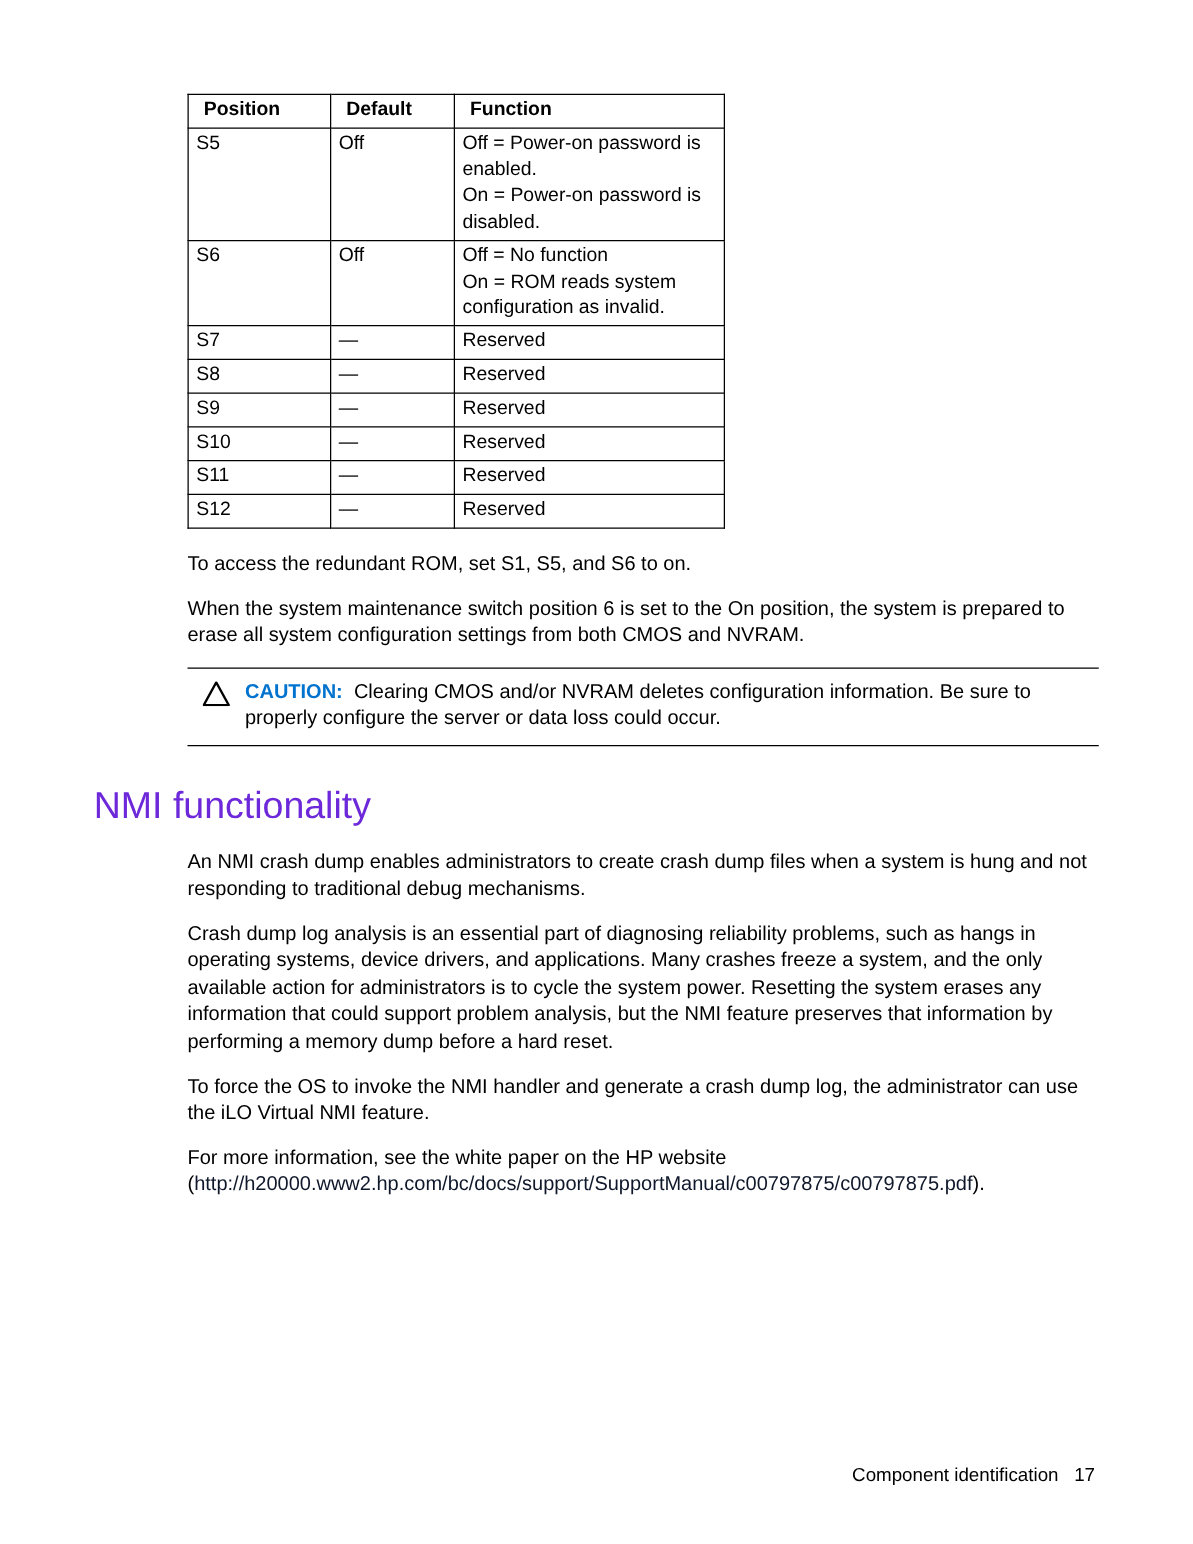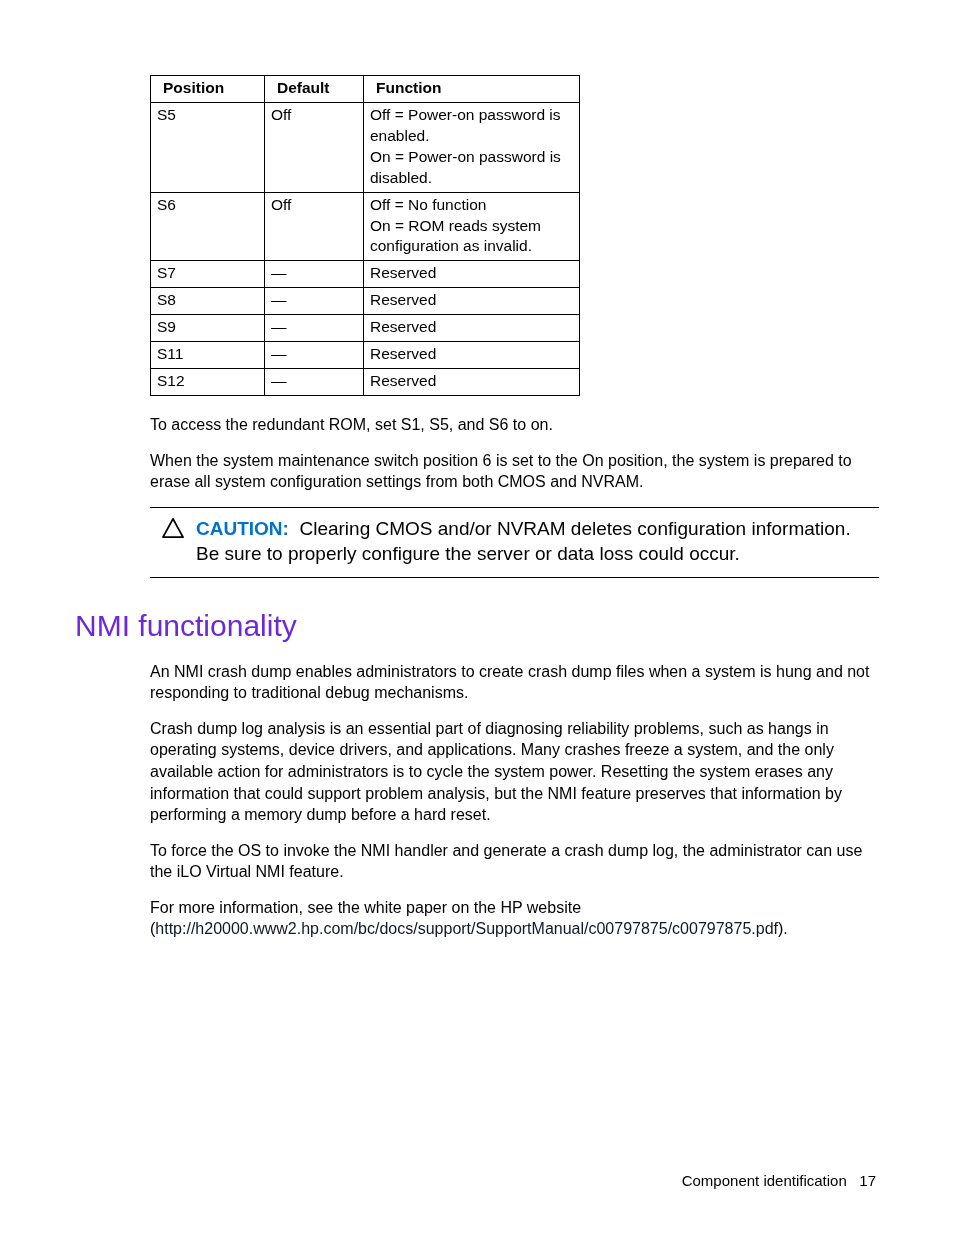--- a/index.html
+++ b/index.html
@@ -59,21 +59,21 @@
     flex: 0 0 46px;
     text-align: center;
     padding-top: 2px;
   }
   .caution-icon svg {
     width: 22px;
     height: 20px;
   }
   .caution-text {
     flex: 1;
-    font-size: 19px;
+    font-size: 16px;
   }
   .caution-label {
     color: #0073cf;
     font-weight: bold;
   }
   h2.section {
     font-size: 30px;
     font-weight: normal;
     color: #6d28d9;
     margin: 28px 0 14px 0;
@@ -126,20 +126,25 @@
             <td>S8</td>
             <td>—</td>
             <td style="white-space: pre-line;">Reserved</td>
           </tr>
           <tr>
             <td>S9</td>
             <td>—</td>
             <td style="white-space: pre-line;">Reserved</td>
           </tr>
           <tr>
+            <td>S10</td>
+            <td>—</td>
+            <td style="white-space: pre-line;">Reserved</td>
+          </tr>
+          <tr>
             <td>S11</td>
             <td>—</td>
             <td style="white-space: pre-line;">Reserved</td>
           </tr>
           <tr>
             <td>S12</td>
             <td>—</td>
             <td style="white-space: pre-line;">Reserved</td>
           </tr>
         </tbody>

